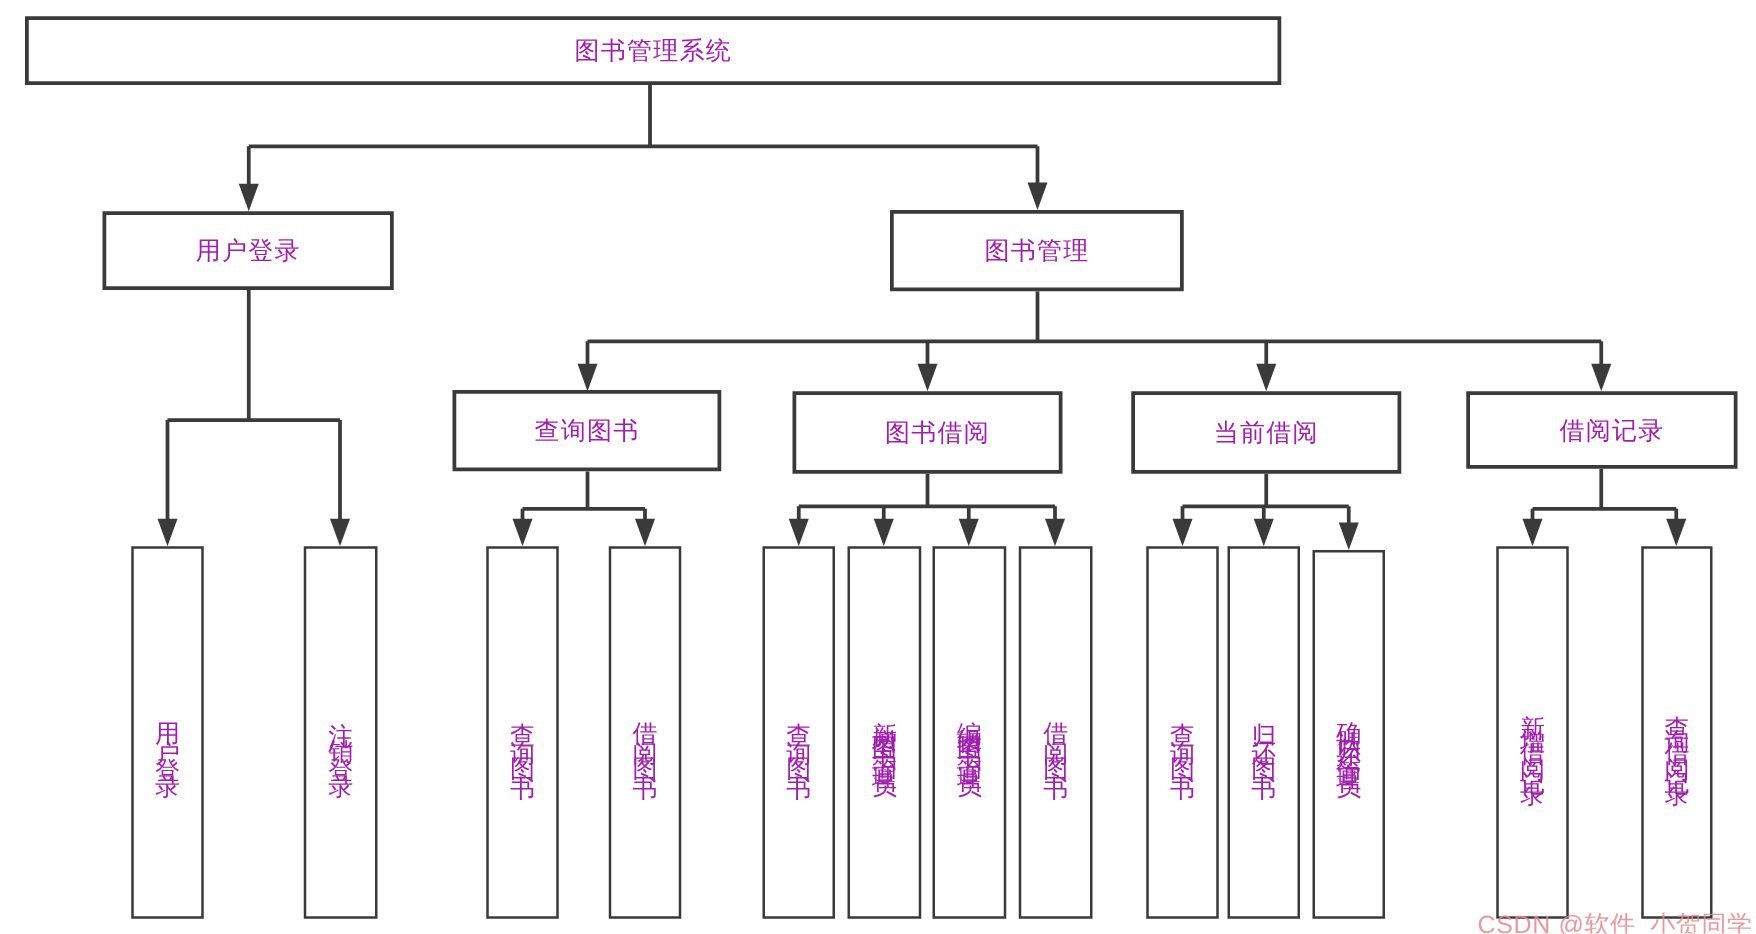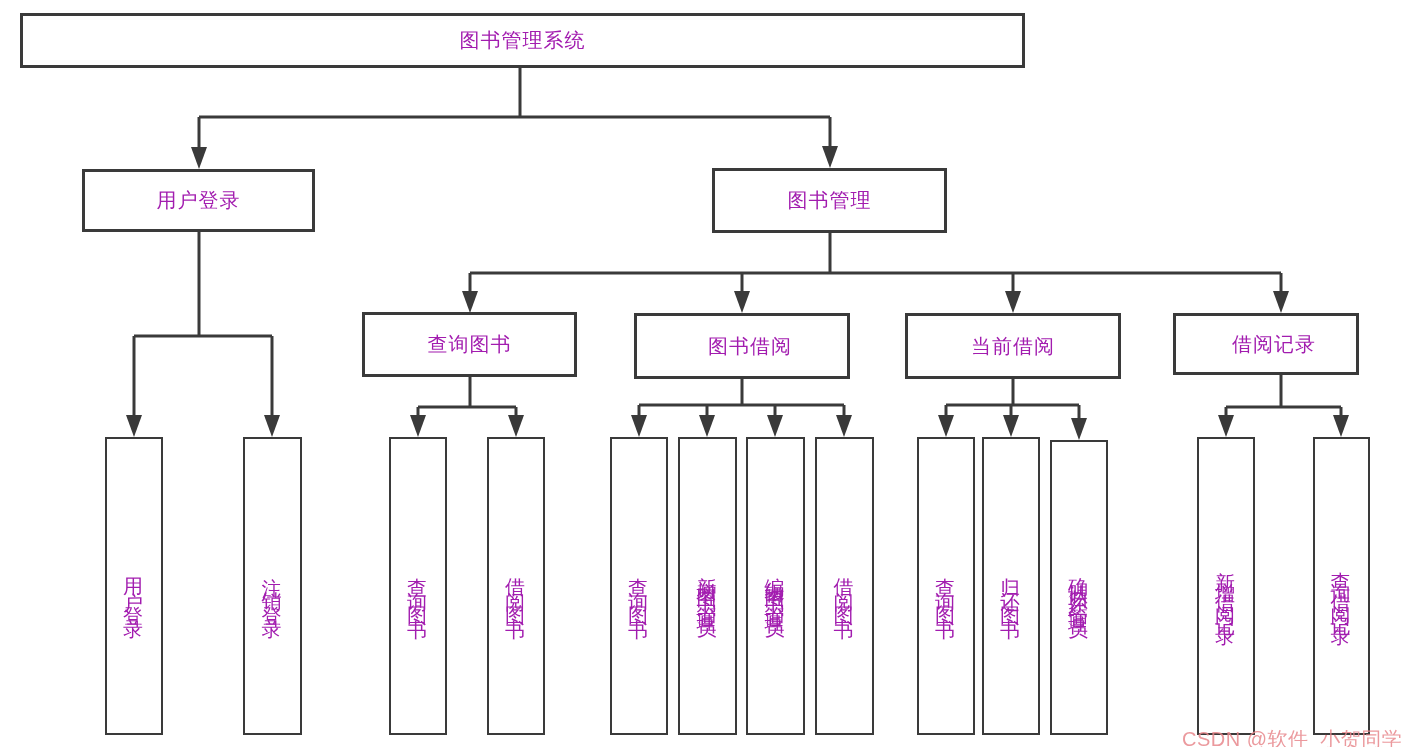--- a/index.html
+++ b/index.html
@@ -127,21 +127,21 @@
 
   <div class="box" style="left:362px; top:312px; width:215px; height:65px;">
     <span>查询图书</span>
   </div>
   <div class="box" style="left:634px; top:313px; width:216px; height:66px;padding-left:16px;">
     <span>图书借阅</span>
   </div>
   <div class="box" style="left:905px; top:313px; width:216px; height:66px;font-family:Liberation Serif, serif;">
     <span>当前借阅</span>
   </div>
-  <div class="box" style="left:1173px; top:313px; width:186px; height:62px;padding-left:16px;">
+  <div class="box" style="left:1173px; top:313px; width:217px; height:62px;padding-left:16px;">
     <span>借阅记录</span>
   </div>
 
   <div class="box vbox sp-wide" style="left:105px; top:437px; width:58px; height:298px;">
     <span>用户登录</span>
   </div>
   <div class="box vbox sp-wide" style="left:243px; top:437px; width:59px; height:298px;">
     <span>注销登录</span>
   </div>
 

